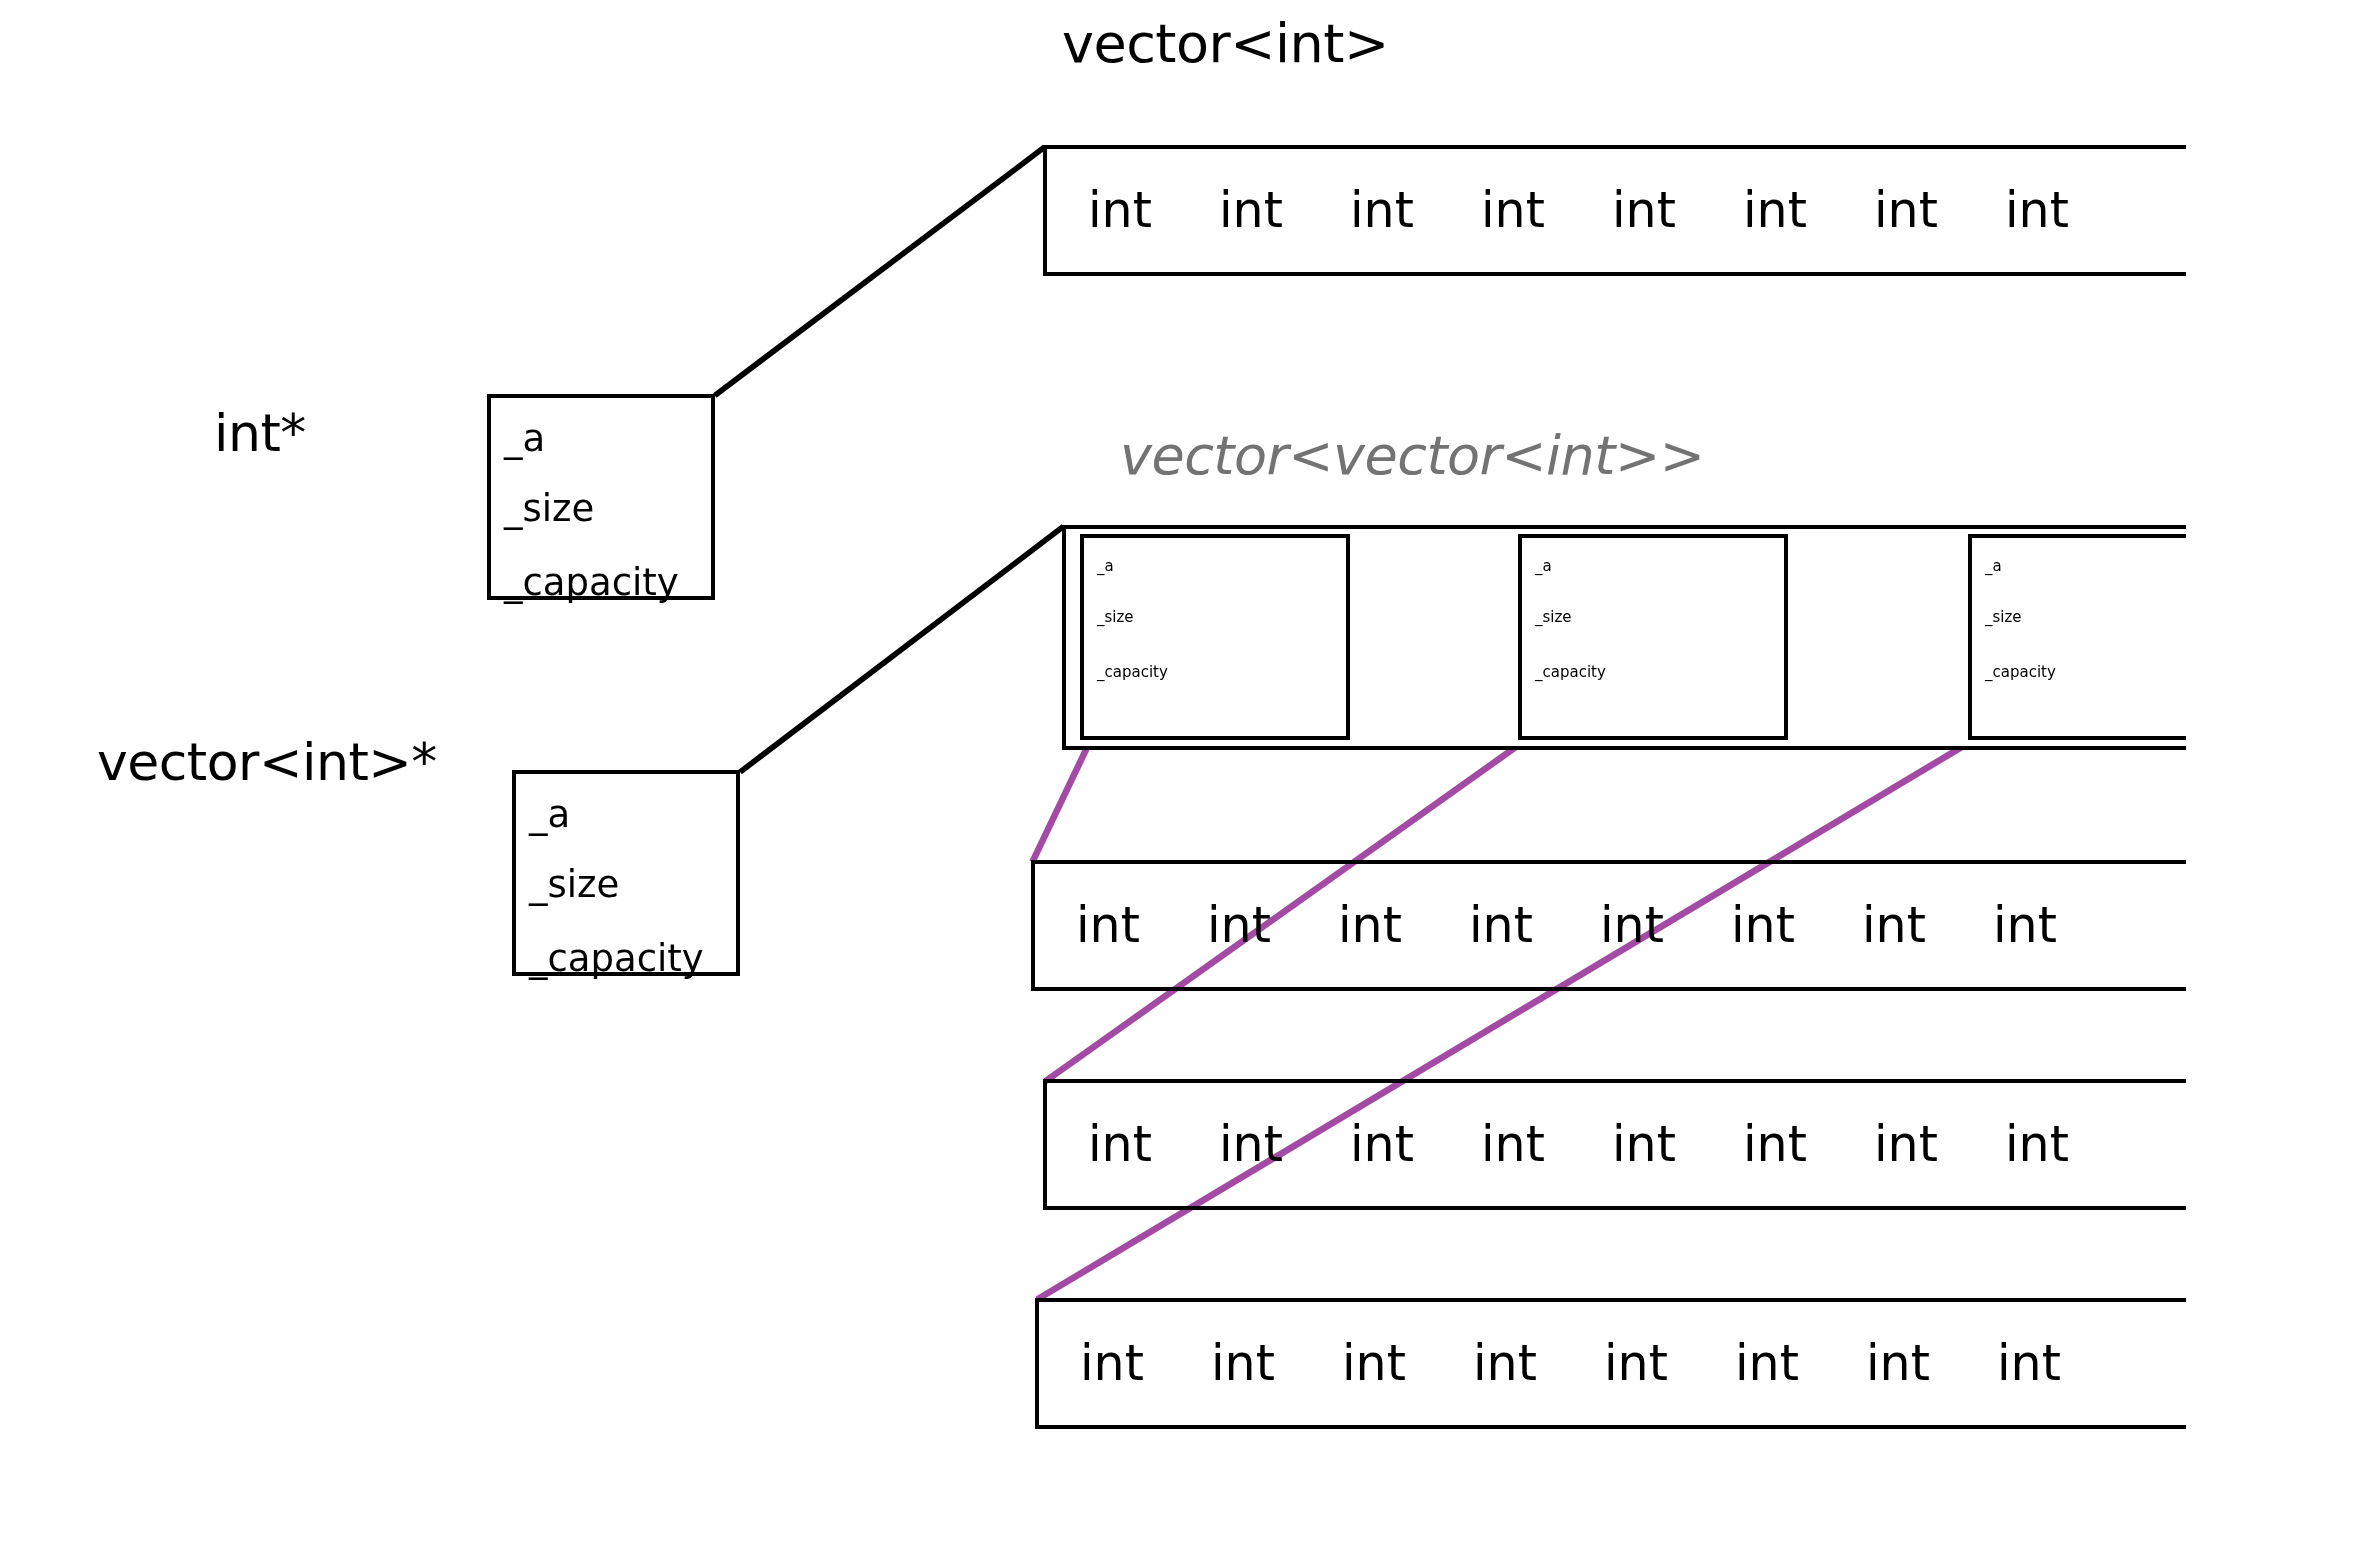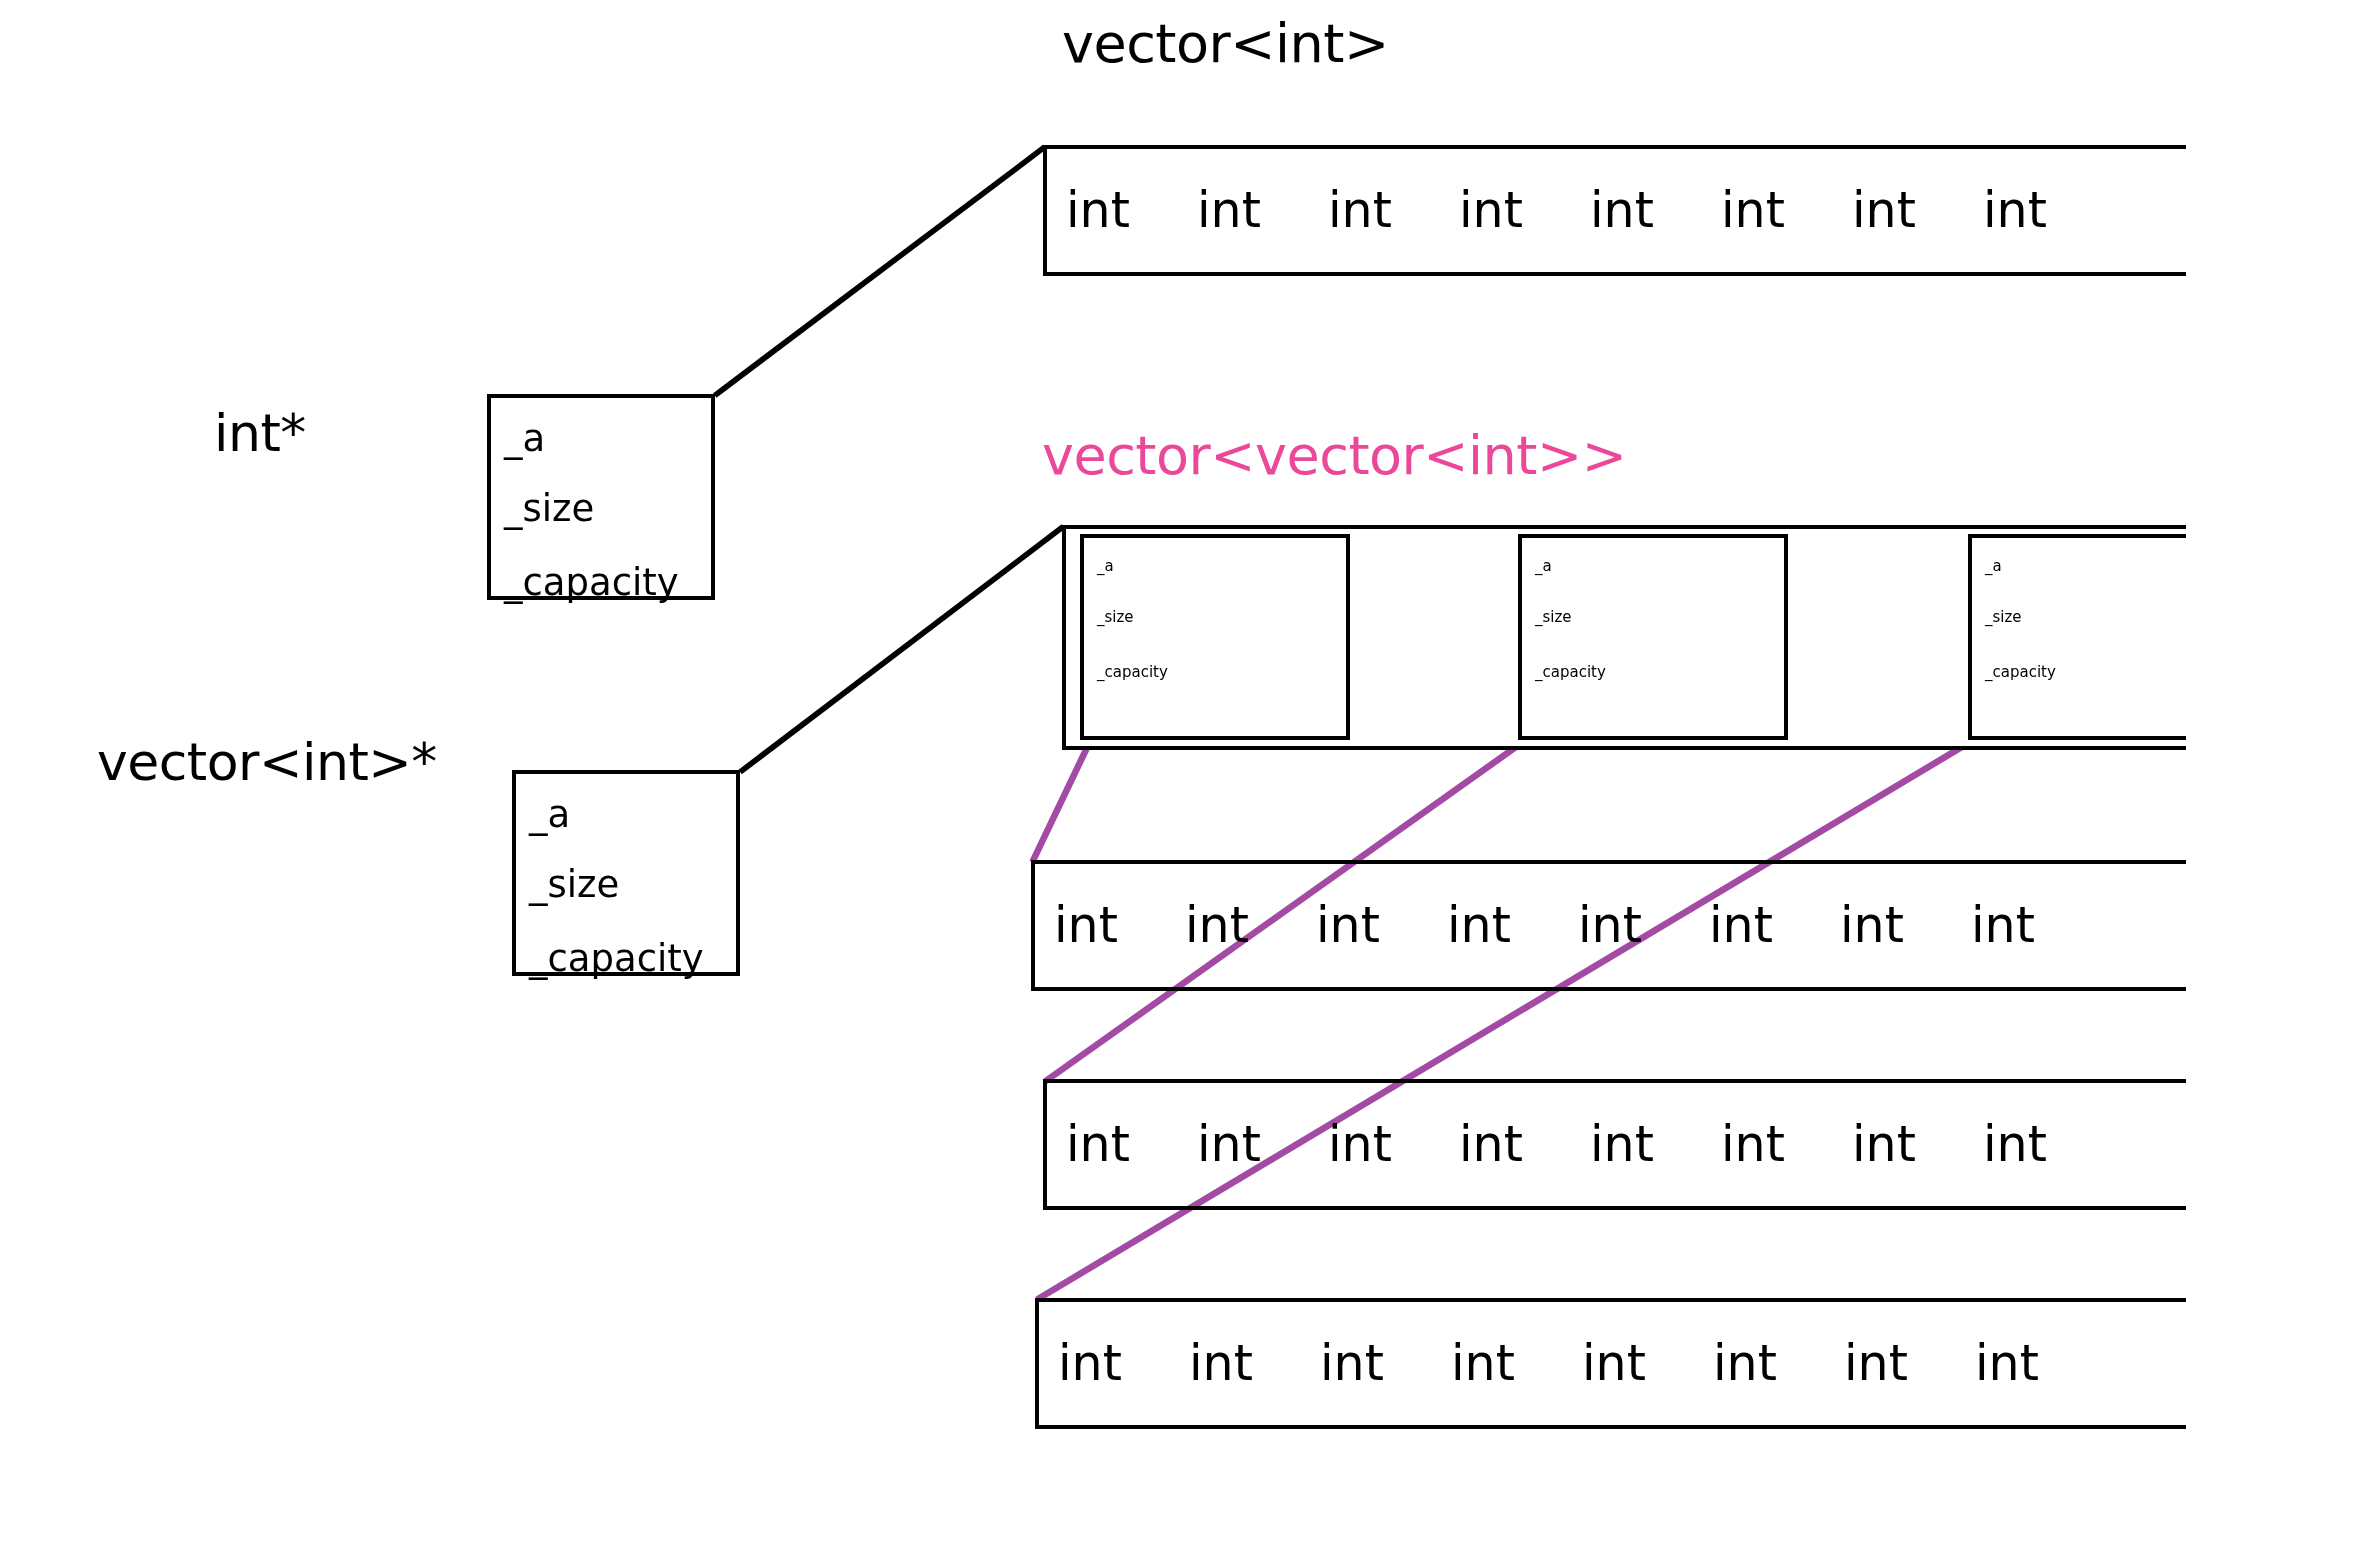--- a/index.html
+++ b/index.html
@@ -33,23 +33,24 @@
     line-height: 1;
     color: #000000;
     white-space: nowrap;
     letter-spacing: -0.5px;
   }
   .title-vec-int {
     left: 1062px;
     top: 17px;
   }
   .title-vec-vec-int {
-    left: 1042px;
+    left: 1120px;
     top: 429px;
-    color: #ec4899;
+    color: #737373;
+    font-style: italic;
   }
   
   .side-label {
     position: absolute;
     font-size: 52px;
     line-height: 1;
     color: #000000;
     white-space: nowrap;
     letter-spacing: -0.5px;
     text-align: center;
@@ -113,21 +114,21 @@
   .nested-3 { left: 1968px; }
 
   
   .array-row {
     position: absolute;
     box-sizing: border-box;
     border: 4.7px solid #000000;
     background: transparent;
     display: flex;
     align-items: center;
-    padding-left: 19px;
+    padding-left: 41px;
   }
   .array-row .cell {
     font-size: 49px;
     line-height: 1;
     color: #000000;
     width: 131px;
     text-align: left;
     white-space: nowrap;
   }
   .row-top        { left: 1043px; top: 145px;  width: 1307px; height: 131px; }

